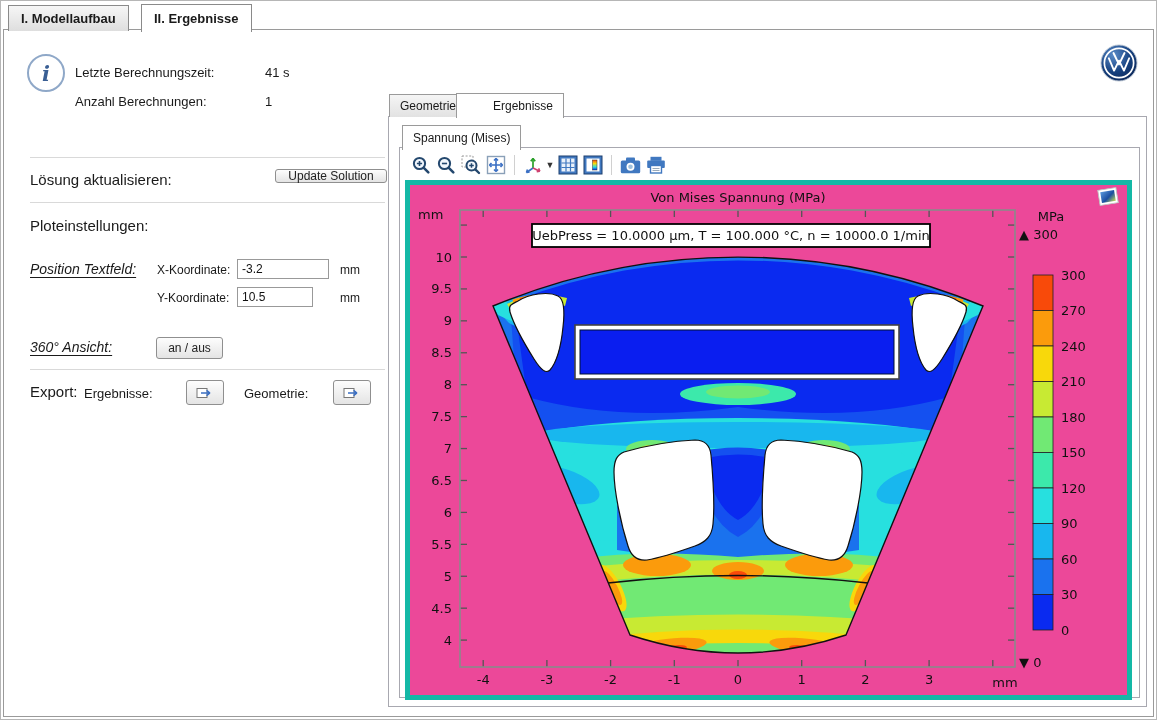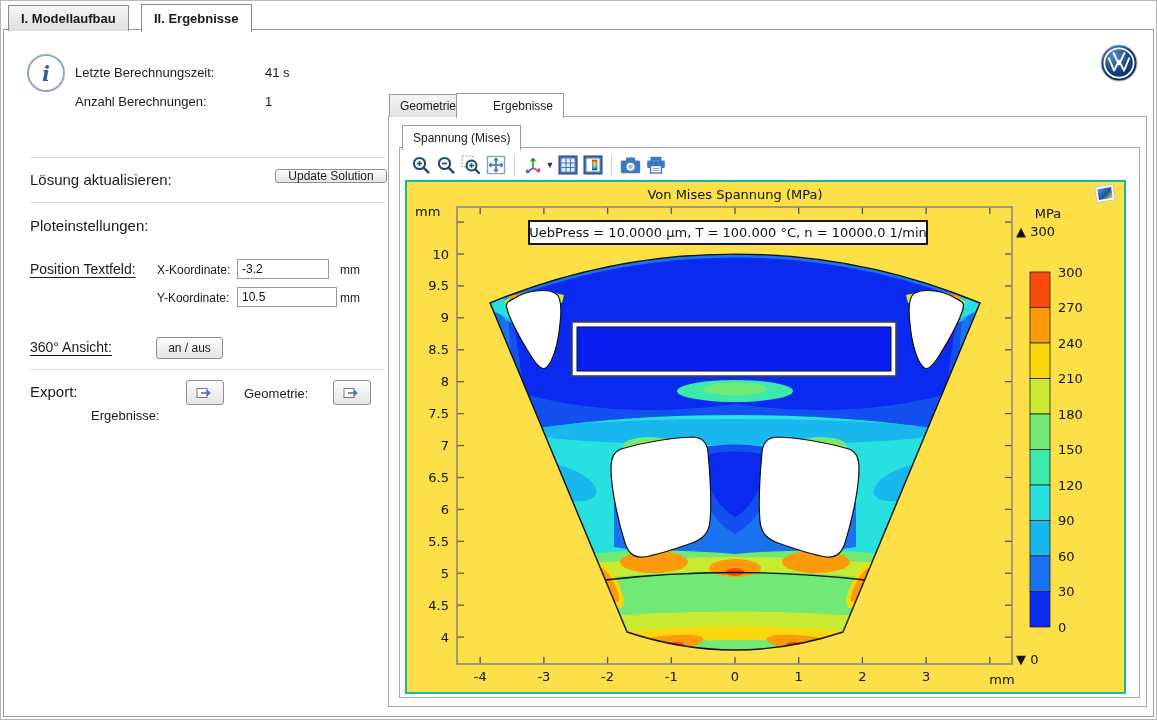--- a/index.html
+++ b/index.html
@@ -11,43 +11,43 @@
   
   .main-tab{position:absolute;height:25px;padding:0 12px;line-height:25px;font-size:13px;font-weight:bold;
             border:1px solid #8a8a8a;border-bottom:none;background:linear-gradient(#f6f6f6,#dedede);z-index:3;}
   .main-tab.active{background:#fff;height:27px;line-height:27px;z-index:5;}
 
   
   .abs{position:absolute;}
   .lbl13{font-size:13px;}
   .lbl12{font-size:12px;}
   .head15{font-size:15px;font-weight:normal;}
-  .underl{font-size:14px;text-decoration:underline;text-underline-offset:3px;}
+  .underl{font-size:14px;text-decoration:underline;text-underline-offset:3px;font-style:italic;}
   .divider{position:absolute;height:1px;background:#d9d9d9;left:30px;width:355px;}
 
   .btn{position:absolute;border:1px solid #8f8f8f;border-radius:3px;background:linear-gradient(#fdfdfd,#e4e4e4);
        font-size:12px;color:#222;display:flex;align-items:center;justify-content:center;box-sizing:border-box;}
   .txt-input{position:absolute;border:1px solid #999;background:#fff;font-size:12px;padding:0 4px;box-sizing:border-box;
              font-family:"Liberation Sans",sans-serif;color:#111;}
 
   .info-icon{position:absolute;left:27px;top:54px;width:34px;height:34px;border:2px solid #8fa8c8;border-radius:50%;
              display:flex;align-items:center;justify-content:center;}
   .info-icon span{font-family:"DejaVu Serif",serif;font-style:italic;font-weight:bold;font-size:21px;color:#3a5f94;line-height:1;}
 
   
   .g-tab{position:absolute;height:22px;padding:0 10px;line-height:22px;font-size:12px;border:1px solid #9a9a9a;
          border-bottom:none;background:linear-gradient(#f5f5f5,#e2e2e2);z-index:3;}
   .g-tab.active{background:#fff;height:24px;line-height:24px;z-index:6;}
   .g-panel{position:absolute;border:1px solid #a8a8b0;background:#fff;}
   .toolbar{position:absolute;left:408px;top:151px;height:28px;display:flex;align-items:center;z-index:7;}
   .tb-btn{width:25px;height:24px;display:flex;align-items:center;justify-content:center;}
   .tb-sep{width:1px;height:20px;background:#d0d0d0;margin:0 6px;}
   .tb-caret{font-size:9px;color:#333;margin-left:2px;}
-  .graphics-area{position:absolute;left:405px;top:180px;width:717px;height:510px;border:2px solid #14b8a6;
-                 background:#fde047;box-sizing:content-box;z-index:7;}
+  .graphics-area{position:absolute;left:405px;top:180px;width:717px;height:510px;border:5px solid #14b8a6;
+                 background:#ec4899;box-sizing:content-box;z-index:7;}
   svg text{font-family:"DejaVu Sans","Liberation Sans",sans-serif;fill:#111;}
   .mini-icon{position:absolute;left:688px;top:3px;transform:rotate(-9deg);}
   .vw-logo{position:absolute;left:1100px;top:44px;}
 </style>
 </head>
 <body>
 
 <div class="window-frame"></div>
 <div class="content-frame"></div>
 
@@ -66,29 +66,29 @@
 <div class="abs head15" style="left:30px;top:171px;">Lösung aktualisieren:</div>
 <button class="btn" style="left:275px;top:169px;width:112px;height:14px;">Update Solution</button>
 <div class="divider" style="top:202px;"></div>
 
 <div class="abs head15" style="left:30px;top:217px;">Ploteinstellungen:</div>
 <div class="abs underl" style="left:30px;top:261px;">Position Textfeld:</div>
 <div class="abs lbl12" style="left:157px;top:263px;">X-Koordinate:</div>
 <input class="txt-input" style="left: 237px; top: 259px; width: 92px; height: 20px;" value="-3.2">
 <div class="abs lbl12" style="left:340px;top:263px;">mm</div>
 <div class="abs lbl12" style="left:157px;top:291px;">Y-Koordinate:</div>
-<input class="txt-input" style="left: 237px; top: 287px; width: 100px; height: 20px;" value="10.5">
+<input class="txt-input" style="left: 237px; top: 287px; width: 76px; height: 20px;" value="10.5">
 <div class="abs lbl12" style="left:340px;top:291px;">mm</div>
 
 <div class="abs underl" style="left:30px;top:339px;">360° Ansicht:</div>
 <button class="btn" style="left:156px;top:337px;width:67px;height:22px;">an / aus</button>
 
 <div class="divider" style="top:369px;"></div>
 <div class="abs head15" style="left:30px;top:383px;">Export:</div>
-<div class="abs lbl13" style="left:91px;top:386px;margin-top:22px;">Ergebnisse:</div>
+<div class="abs lbl13" style="left:84px;top:386px;">Ergebnisse:</div>
 <button class="btn" style="left:186px;top:380px;width:38px;height:25px;">
   <svg width="18" height="14" viewBox="0 0 18 14">
     <rect x="1" y="2.5" width="10" height="9" fill="#fff" stroke="#777"></rect>
     <path d="M5,7 H14 M14,7 L10.5,4.4 M14,7 L10.5,9.6" stroke="#3a6fc4" stroke-width="1.5" fill="none"></path>
   </svg>
 </button>
 <div class="abs lbl13" style="left:244px;top:386px;">Geometrie:</div>
 <button class="btn" style="left:333px;top:380px;width:38px;height:25px;">
   <svg width="18" height="14" viewBox="0 0 18 14">
     <rect x="1" y="2.5" width="10" height="9" fill="#fff" stroke="#777"></rect>

